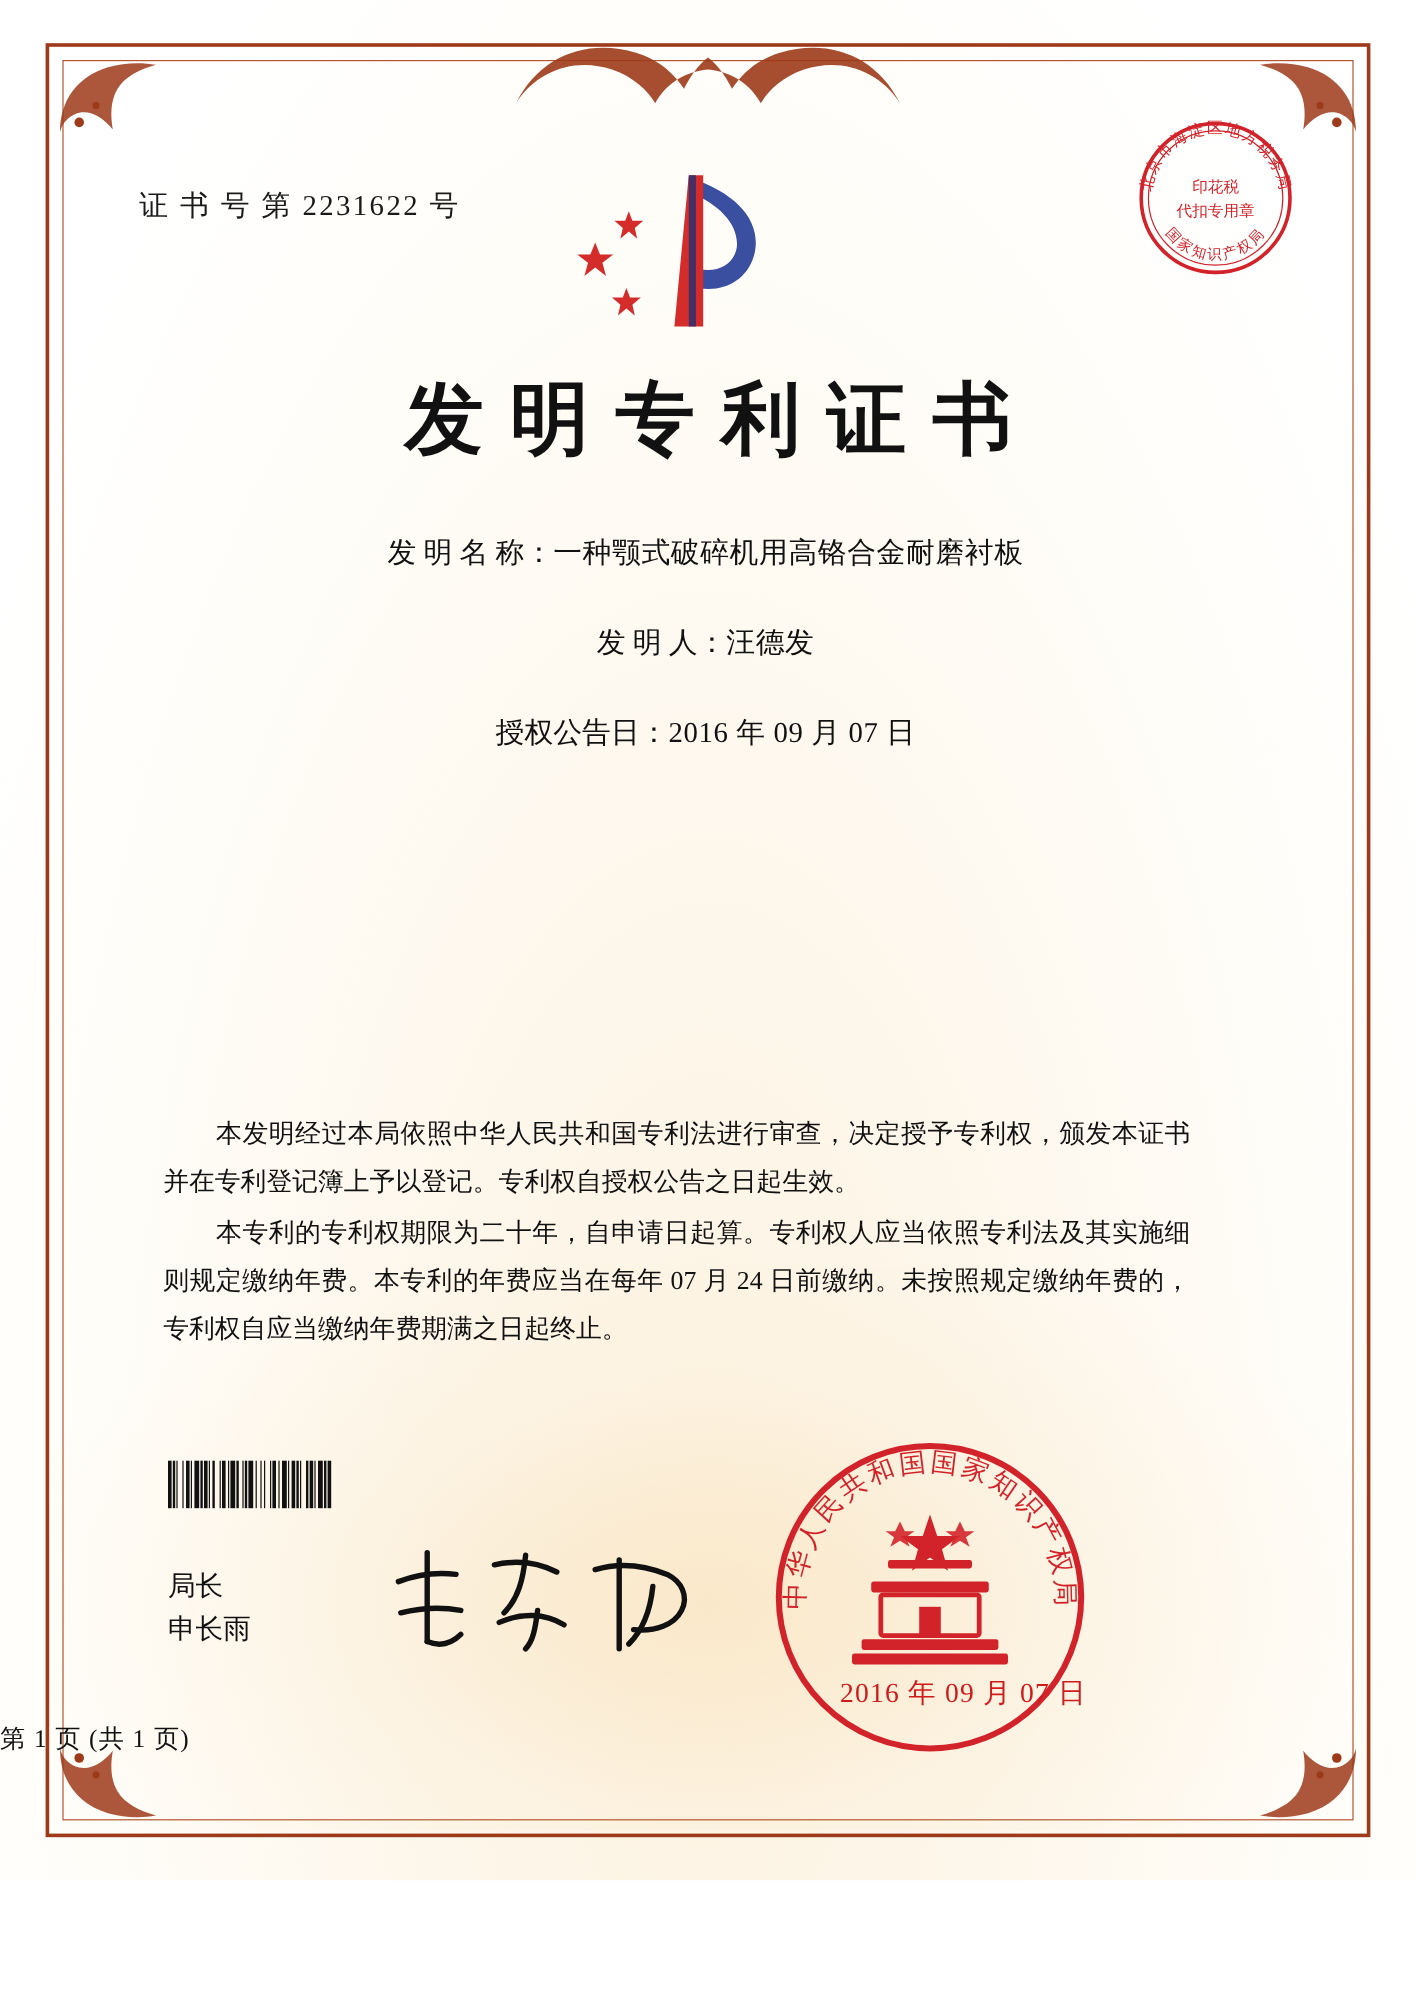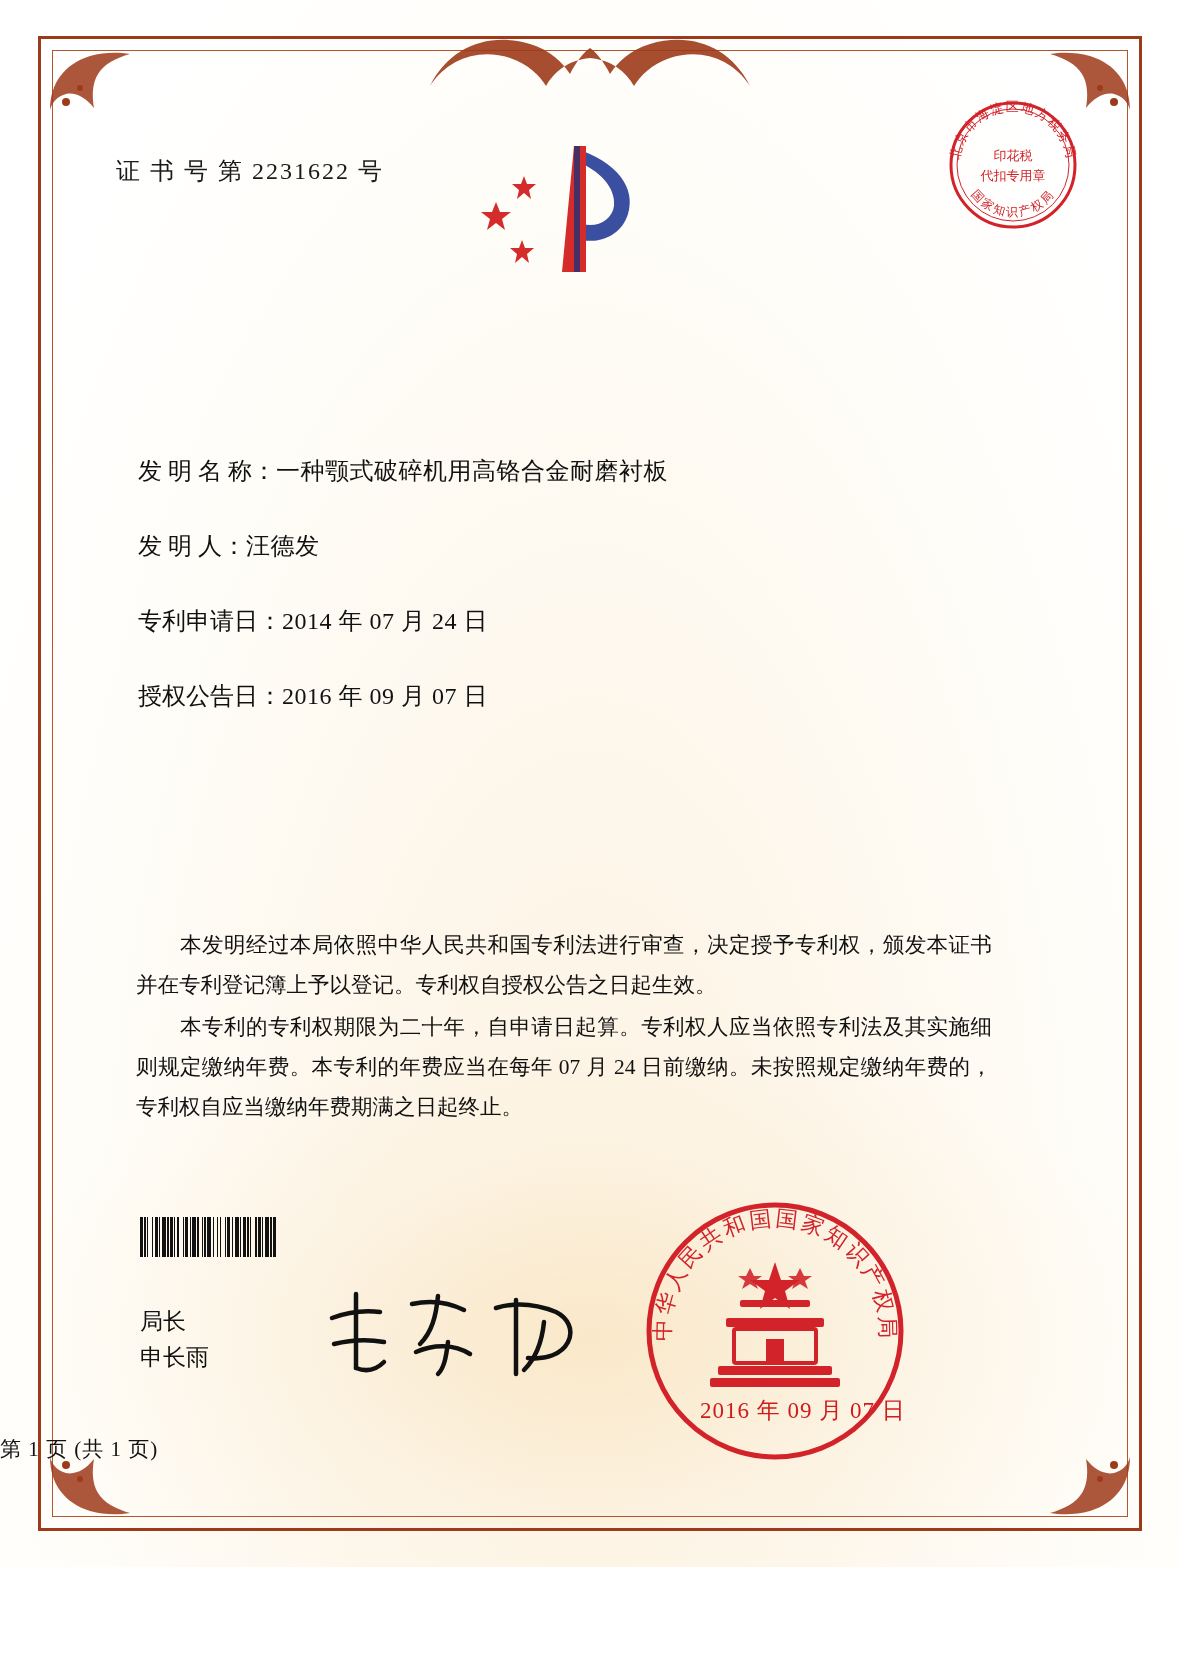--- a/index.html
+++ b/index.html
@@ -97,22 +97,23 @@
     letter-spacing: 22px;
     text-indent: 22px;
     color: #111;
     font-family: "Liberation Serif", "DejaVu Serif", serif;
   }
 
   
   .fields {
     position: absolute;
     left: 138px;
-    top: 455px;
+    top: 444px;
     width: 900px;
+    text-align: center;
   }
   .field {
     font-size: 24px;
     color: #111;
     margin-bottom: 43px;
     white-space: nowrap;
   }
   .field .label {
     letter-spacing: 0px;
   }
@@ -297,30 +298,28 @@
         <textPath href="#arcTop" startOffset="50%" text-anchor="middle">北京市海淀区地方税务局</textPath>
       </text>
       <text font-size="12" fill="#d2232a" font-family="'Liberation Serif',serif" letter-spacing="2">
         <textPath href="#arcBottom" startOffset="50%" text-anchor="middle">国家知识产权局</textPath>
       </text>
       <text x="71" y="66" font-size="13" fill="#d2232a" text-anchor="middle" font-family="'Liberation Serif',serif">印花税</text>
       <text x="71" y="86" font-size="13" fill="#d2232a" text-anchor="middle" font-family="'Liberation Serif',serif">代扣专用章</text>
     </svg>
   </div>
 
+  <div class="title">发明专利证书</div>
 
   <div class="fields">
     <div class="field">
       <span class="label">发 明 名 称：</span><span class="value">一种颚式破碎机用高铬合金耐磨衬板</span>
     </div>
     <div class="field">
       <span class="label">发 明 人：</span><span class="value">汪德发</span>
-    </div>
-    <div class="field">
-      <span class="label">专利申请日：</span><span class="value">2014 年 07 月 24 日</span>
     </div>
     <div class="field">
       <span class="label">授权公告日：</span><span class="value">2016 年 09 月 07 日</span>
     </div>
   </div>
 
   <div class="body-text">
     <p>本发明经过本局依照中华人民共和国专利法进行审查，决定授予专利权，颁发本证书并在专利登记簿上予以登记。专利权自授权公告之日起生效。</p>
     <p>本专利的专利权期限为二十年，自申请日起算。专利权人应当依照专利法及其实施细则规定缴纳年费。本专利的年费应当在每年 07 月 24 日前缴纳。未按照规定缴纳年费的，专利权自应当缴纳年费期满之日起终止。</p>
   </div>

